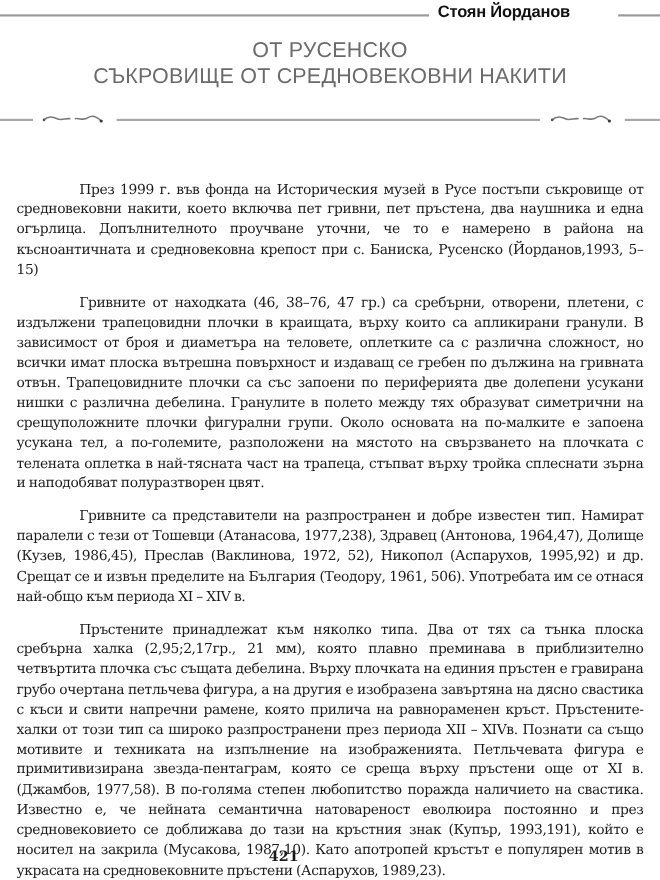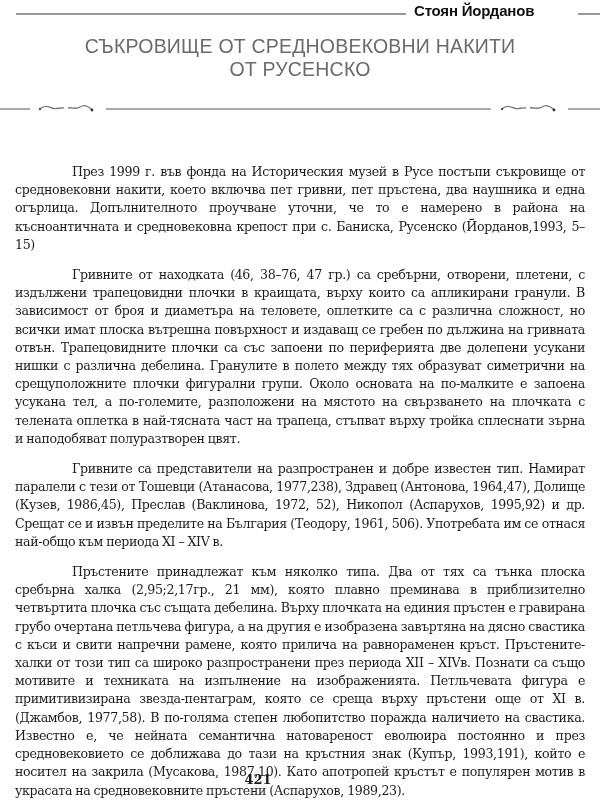--- a/index.html
+++ b/index.html
@@ -10,21 +10,21 @@
     body {
       width: 600px;
       height: 800px;
       position: relative;
       overflow: hidden;
       color: #1a1a1a;
     }
     .running-header {
       position: absolute;
       top: 0;
-      left: 16px;
+      left: 0;
       width: 519px;
       height: 26px;
     }
     .rh-line-left {
       position: absolute;
       left: 0;
       top: 13px;
       width: 390px;
       height: 2px;
       background: #9a9a9a;
@@ -110,22 +110,22 @@
 </head>
 <body>
 
 <div class="running-header">
   <div class="rh-line-left"></div>
   <span class="rh-author">Стоян Йорданов</span>
   <div class="rh-line-right"></div>
 </div>
 
 <div class="title">
+  <div>ОТ РУСЕНСКО</div>
   <div>СЪКРОВИЩЕ ОТ СРЕДНОВЕКОВНИ НАКИТИ</div>
-  <div>ОТ РУСЕНСКО</div>
 </div>
 
 <div class="divider">
   <div class="dv-line" style="left:0; width:30px;"></div>
   <svg class="ornament" style="left:38px; width:56px;" viewBox="0 0 56 14">
     <path d="M2 8 C6 4, 10 5, 14 7 C18 9, 22 6, 26 7 M30 7 C34 6, 38 9, 42 6 C46 3, 50 5, 54 9" stroke="#7a7a7a" stroke-width="1.4" fill="none"></path>
     <circle cx="2" cy="8" r="1.2" fill="#555"></circle>
     <circle cx="54" cy="9" r="1.4" fill="#333"></circle>
   </svg>
   <div class="dv-line" style="left:106px; width:385px;"></div>

